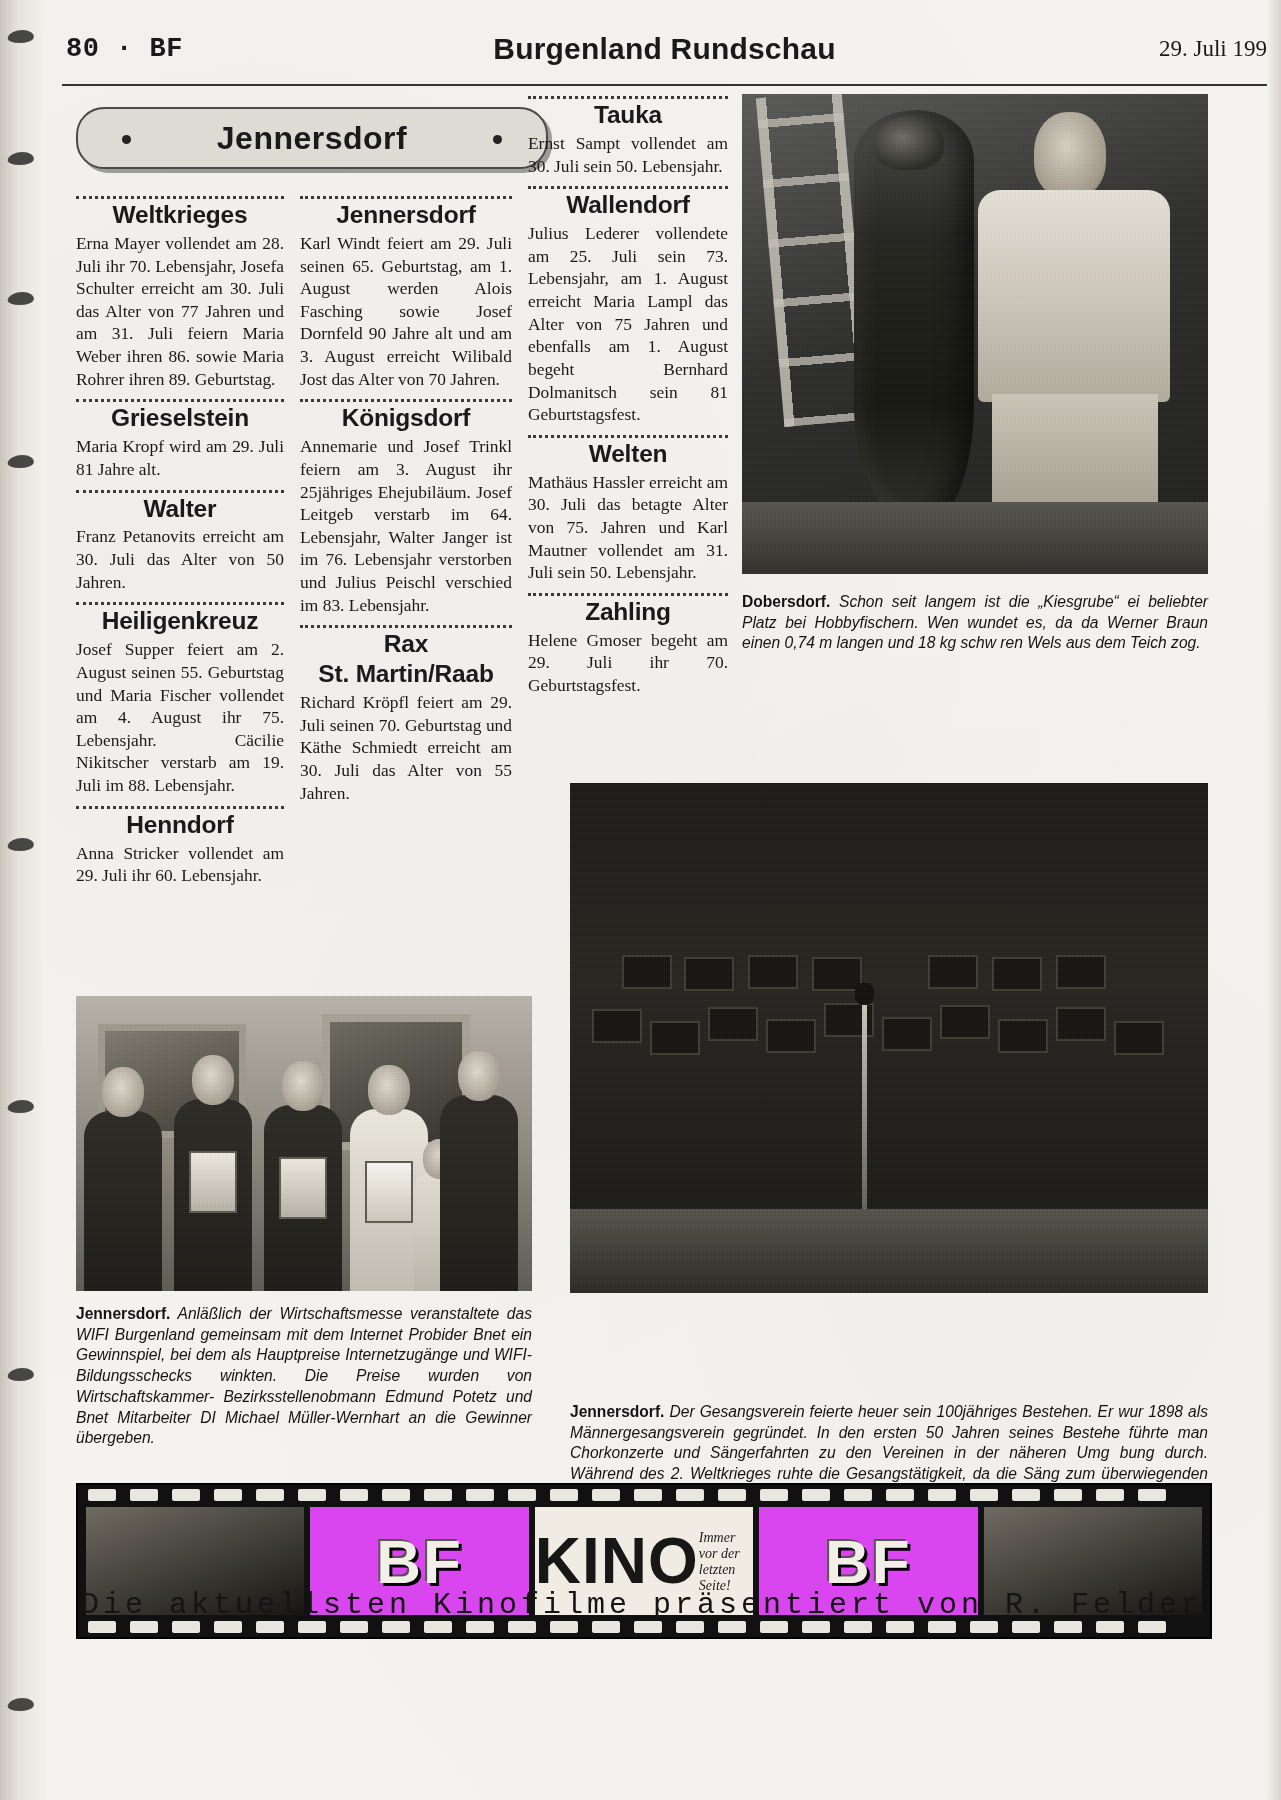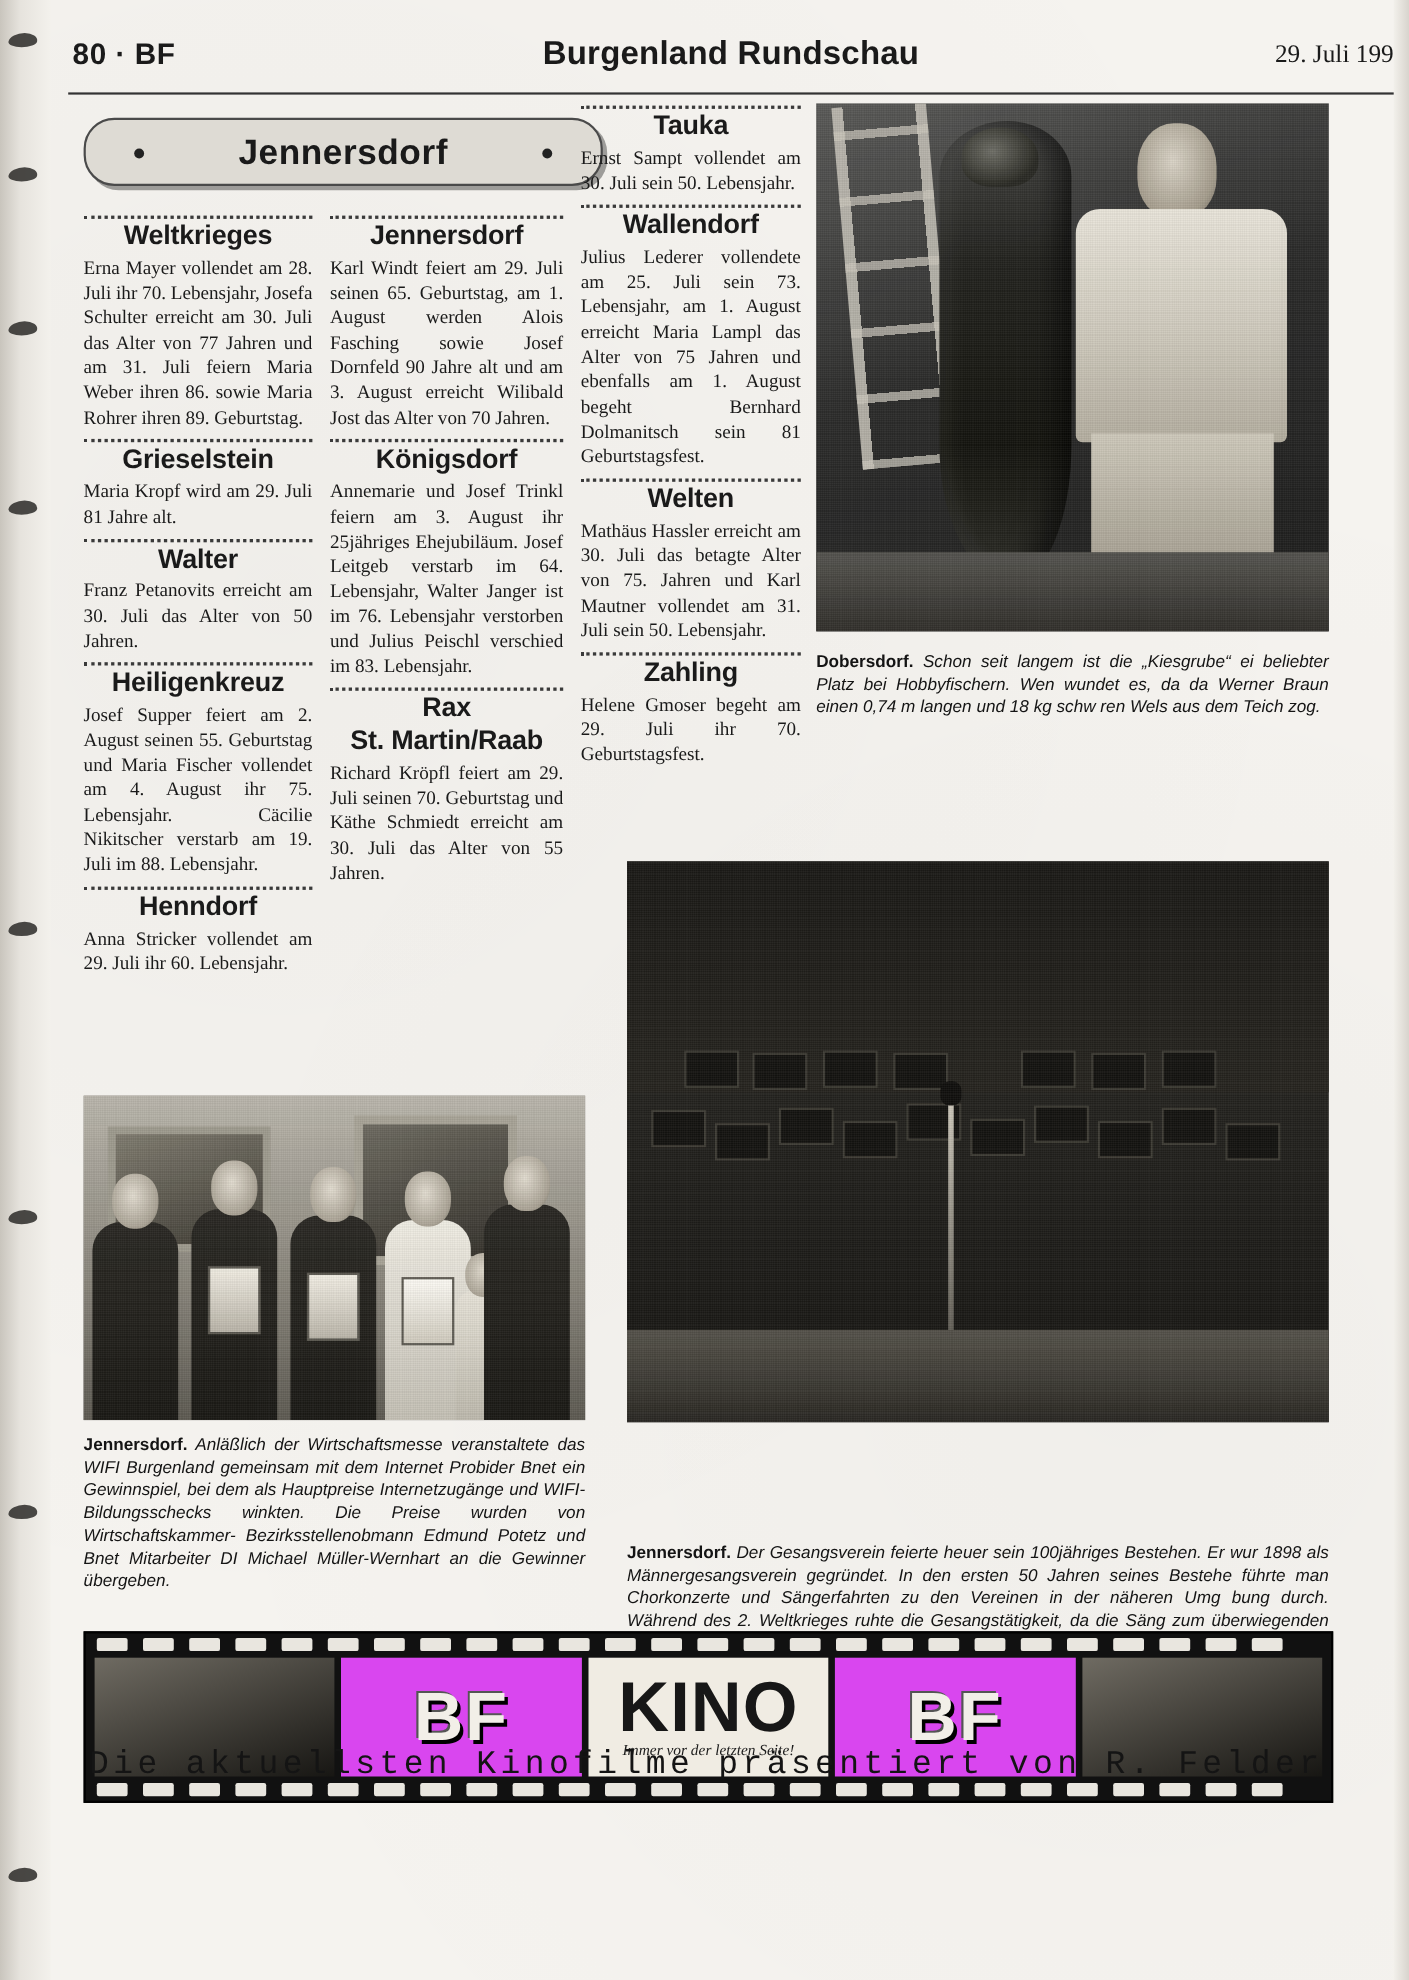--- a/index.html
+++ b/index.html
@@ -48,21 +48,21 @@
   }
 
   
   .masthead {
     position: absolute;
     left: 62px; right: 14px; top: 34px;
     height: 44px;
   }
   .masthead .folio {
     position: absolute; left: 4px; top: 0;
-    font-family: Liberation Sans, sans-serif;
+    font-family: Liberation Mono, monospace;
     font-weight: bold;
     font-size: 27px;
     letter-spacing: .5px;
   }
   .masthead .title {
     position: absolute; left: 0; right: 0; top: -2px;
     text-align: center;
     font-family: "Liberation Sans", sans-serif;
     font-weight: bold;
     font-size: 30px;
@@ -340,21 +340,21 @@
     display: flex; align-items: center; justify-content: center;
     font-family: "Liberation Sans", sans-serif;
     font-weight: bold;
     font-size: 62px;
     letter-spacing: 2px;
     color: #f2efe8;
     text-shadow: 3px 3px 0 #000, -2px -2px 0 #555;
   }
   .filmstrip .kino-cell {
     background: #f0ece3;
-    display: flex; flex-direction: column;
+    display: flex; 
     align-items: center; justify-content: center;
   }
   .filmstrip .kino-word {
     font-family: "Liberation Sans", sans-serif;
     font-weight: bold;
     font-size: 64px;
     letter-spacing: 1px;
     color: #171717;
     line-height: .95;
   }

